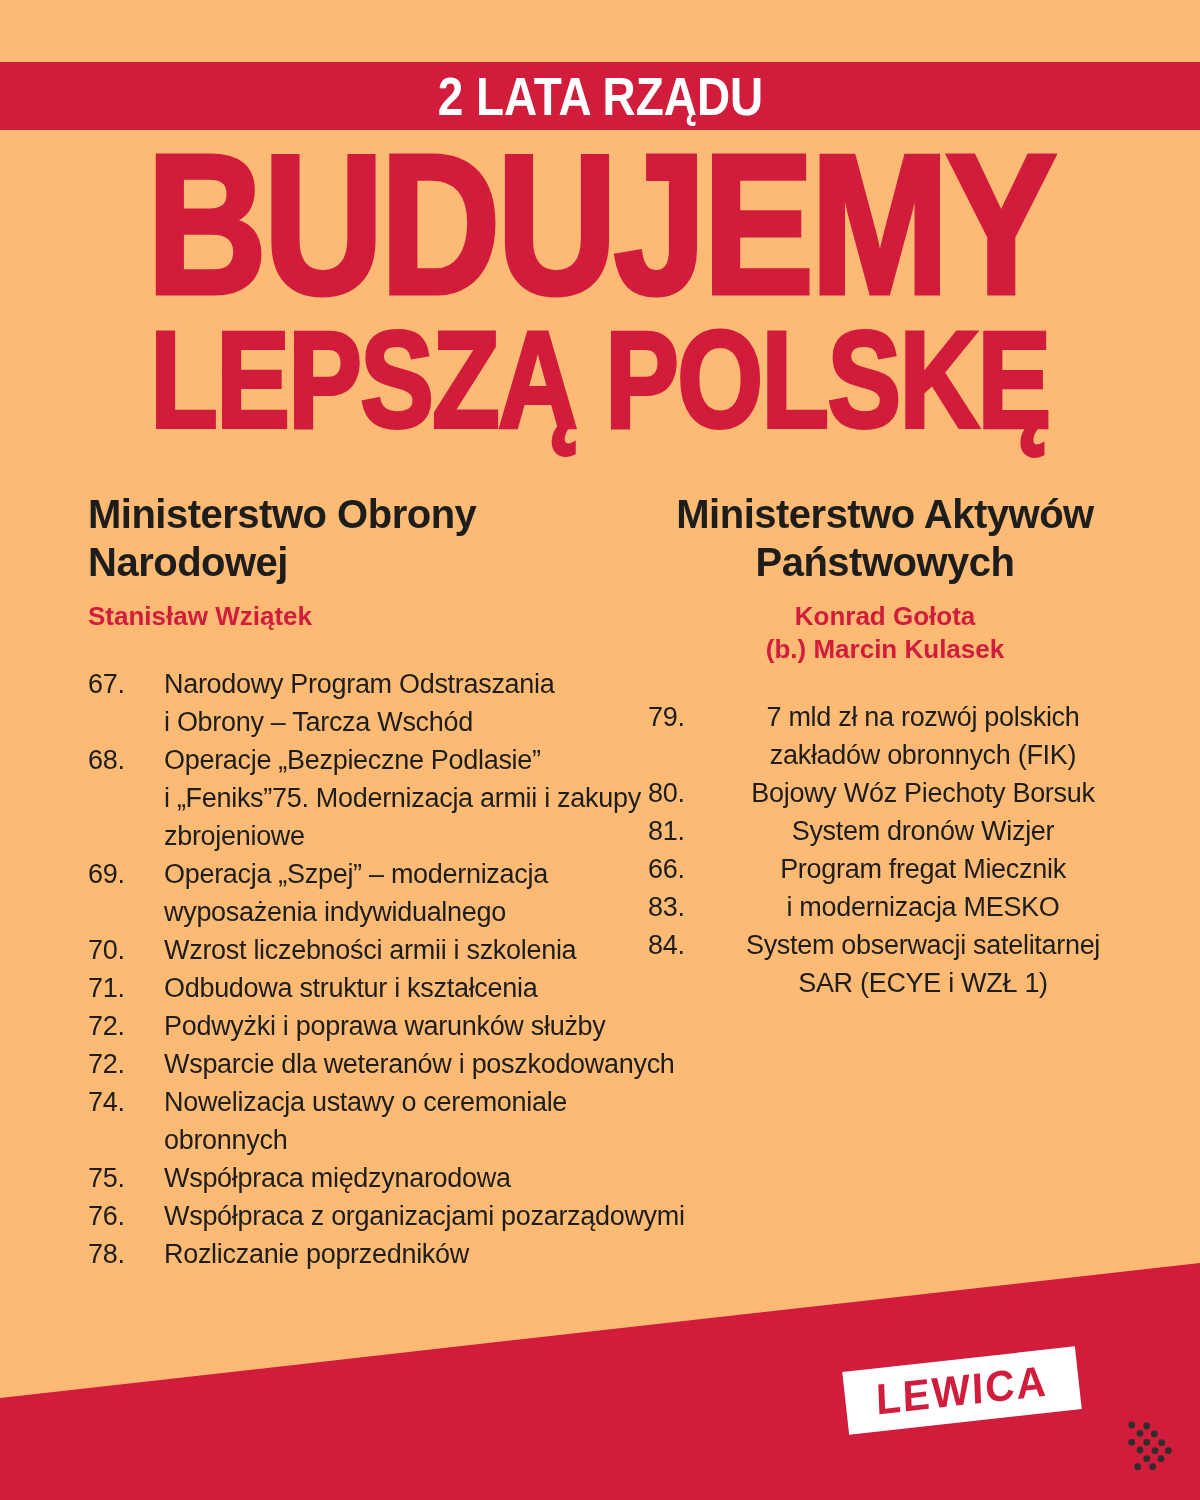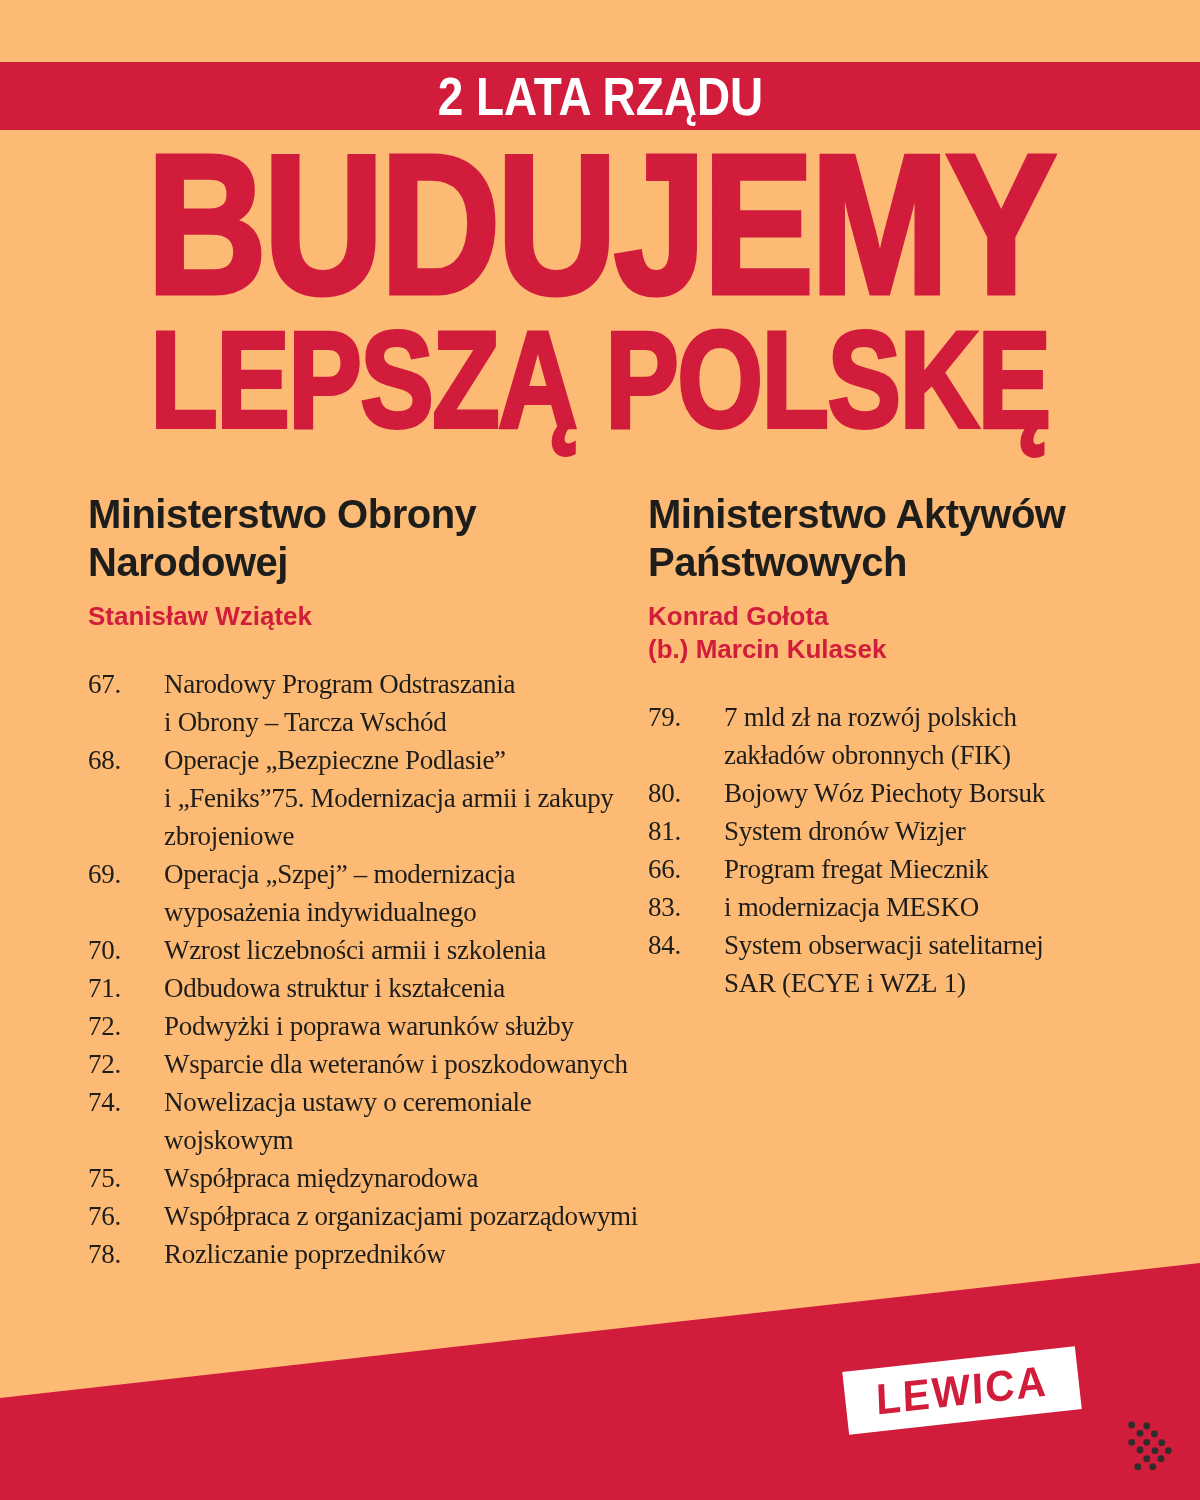--- a/index.html
+++ b/index.html
@@ -34,32 +34,32 @@
   .hero .l2{
     font-size:138px;line-height:1;margin-top:-14px;letter-spacing:-2px;
     transform:scaleX(.80);transform-origin:50% 0;
     -webkit-text-stroke:4px var(--red);white-space:nowrap;
   }
   
   .columns{
     position:absolute;top:490px;left:88px;display:flex;color:var(--ink);
   }
   .col-left{width:560px;}
-  .col-right{width:474px;}
+  .col-right{width:474px;text-align:center;}
   .ministry{
     margin:0;font-size:40px;line-height:1.2;font-weight:bold;
     letter-spacing:-.5px;color:var(--ink);
   }
   .ministers{
     margin-top:14px;font-weight:bold;color:var(--red);
     font-size:26px;line-height:33px;
   }
   .items{
     margin:32px 0 0;padding:0;list-style:none;
-    font-size:27px;line-height:38px;color:var(--ink);letter-spacing:-.3px;font-family:Liberation Serif, serif;
+    font-size:27px;line-height:38px;color:var(--ink);letter-spacing:-.3px;
   }
   .items li{position:relative;padding-left:36px;}
   .items .num{position:absolute;left:0;top:0;}
   .items .line{white-space:nowrap;margin-left:40px;}
   
   .band{
     position:absolute;left:0;top:0;width:100%;height:100%;
     background:var(--red);
     clip-path:polygon(0 93.2%,100% 84.2%,100% 100%,0 100%);
   }
@@ -128,21 +128,21 @@
             <span class="num">72.</span>
             <div class="line">Podwyżki i poprawa warunków służby</div>
           </li>
           <li>
             <span class="num">72.</span>
             <div class="line">Wsparcie dla weteranów i poszkodowanych</div>
           </li>
           <li>
             <span class="num">74.</span>
             <div class="line">Nowelizacja ustawy o ceremoniale</div>
-            <div class="line">wojskowym</div>
+            <div class="line">obronnych</div>
           </li>
           <li>
             <span class="num">75.</span>
             <div class="line">Współpraca międzynarodowa</div>
           </li>
           <li>
             <span class="num">76.</span>
             <div class="line">Współpraca z organizacjami pozarządowymi</div>
           </li>
           <li>

